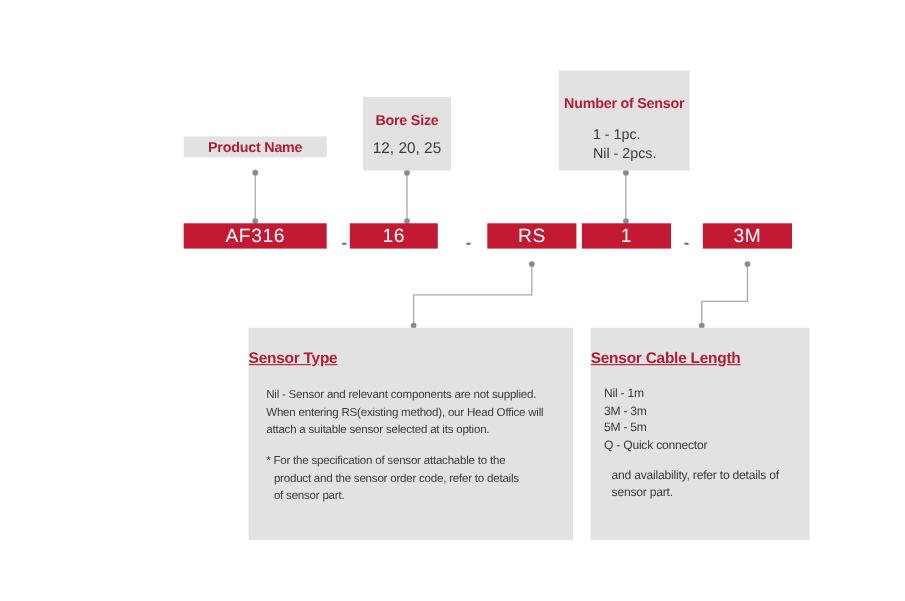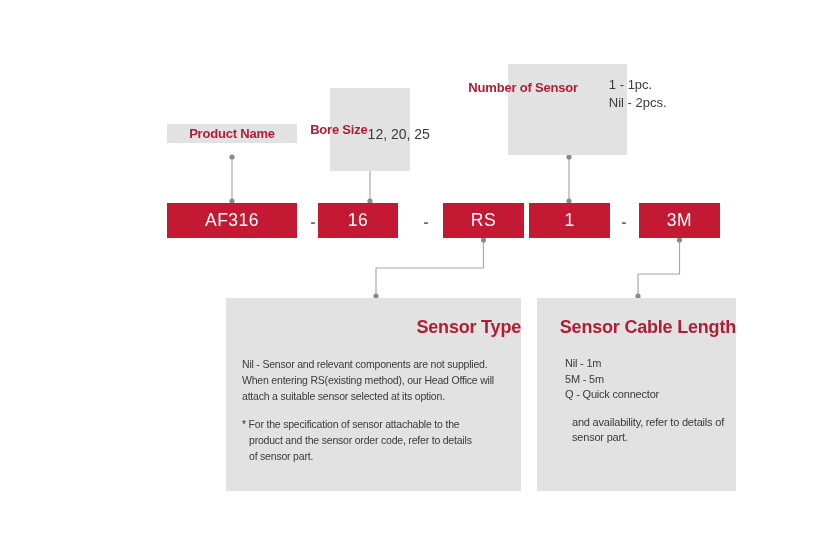--- a/index.html
+++ b/index.html
@@ -11,50 +11,50 @@
     --dash-gray:#6B6B6B;
     --text-dark:#3B3A3C;
   }
   *{margin:0;padding:0;box-sizing:border-box;}
   html,body{background:#fff;}
   body{font-family:"Liberation Sans","DejaVu Sans",sans-serif;}
   .canvas{position:relative;width:823px;height:546px;background:#fff;overflow:hidden;}
 
   .connectors{position:absolute;left:0;top:0;width:823px;height:546px;pointer-events:none;}
 
-  .label-box{position:absolute;background:var(--box-gray);display:flex;flex-direction:row;align-items:center;justify-content:center;}
+  .label-box{position:absolute;background:var(--box-gray);display:flex;flex-direction:column;align-items:center;justify-content:center;}
   .box-title{color:var(--title-red);font-weight:700;font-size:13px;letter-spacing:-0.2px;white-space:nowrap;}
   .box-value{color:var(--text-dark);font-size:14px;margin-top:9px;white-space:nowrap;}
 
   .label-product-name{left:167px;top:124px;width:130px;height:19px;}
-  .label-bore-size{left:330px;top:88px;width:80px;height:83px;}
+  .label-bore-size{left:330px;top:88px;width:80px;height:67px;}
   .label-number-of-sensor{left:508px;top:64px;width:119px;height:91px;align-items:stretch;}
   .label-number-of-sensor .box-title{text-align:center;margin-top:16px;}
   .sensor-count-options{margin:12px 0 0 31px;color:var(--text-dark);font-size:13px;line-height:18px;}
 
-  .code-box{position:absolute;top:203px;height:35px;background:var(--code-box-red);color:#fff;
+  .code-box{position:absolute;top:203px;height:23px;background:var(--code-box-red);color:#fff;
             display:flex;align-items:center;justify-content:center;font-size:17.5px;letter-spacing:0.5px;}
   .code-af316{left:167px;width:130px;}
   .code-bore {left:318px;width:80px;}
   .code-rs   {left:443px;width:81px;}
   .code-num  {left:529px;width:81px;}
   .code-3m   {left:639px;width:81px;}
 
   .dash{position:absolute;top:221px;transform:translate(-50%,-50%);color:var(--dash-gray);
         font-size:15px;font-weight:700;line-height:1;}
   .dash-1{left:313px;}
   .dash-2{left:426px;}
   .dash-3{left:624px;}
 
   .detail-box{position:absolute;top:298px;height:193px;background:var(--box-gray);overflow:hidden;}
   .detail-sensor-type{left:226px;width:295px;}
   .detail-cable-length{left:537px;width:199px;}
-  .detail-title{margin-top:19px;text-align:right;color:var(--title-red);font-weight:700;font-size:18px;letter-spacing:-0.2px;}
+  .detail-title{margin-top:19px;text-align:left;color:var(--title-red);font-weight:700;font-size:14px;letter-spacing:-0.2px;text-decoration:underline;}
   .detail-body{margin:18px 0 0 16px;color:var(--text-dark);font-size:10.5px;line-height:16px;letter-spacing:-0.2px;}
-  .detail-cable-length .detail-body{margin-left:28px;line-height:15.5px;font-size:11px;}
+  .detail-cable-length .detail-body{margin-left:12px;line-height:15.5px;font-size:11px;}
   .body-line,.opt-line,.note-line{white-space:nowrap;}
   .note{margin-top:12px;}
   .note-line.cont{padding-left:7px;}
 </style>
 </head>
 <body>
 
 <div class="canvas">
 
   <svg class="connectors" viewBox="0 0 823 546">
@@ -116,20 +116,21 @@
         <div class="note-line cont">product and the sensor order code, refer to details</div>
         <div class="note-line cont">of sensor part.</div>
       </div>
     </div>
   </div>
 
   <div class="detail-box detail-cable-length">
     <div class="detail-title">Sensor Cable Length</div>
     <div class="detail-body">
       <div class="opt-line">Nil - 1m</div>
+      <div class="opt-line">3M - 3m</div>
       <div class="opt-line">5M - 5m</div>
       <div class="opt-line">Q - Quick connector</div>
       <div class="note">
         <div class="note-line cont">and availability, refer to details of</div>
         <div class="note-line cont">sensor part.</div>
       </div>
     </div>
   </div>
 
 </div>

